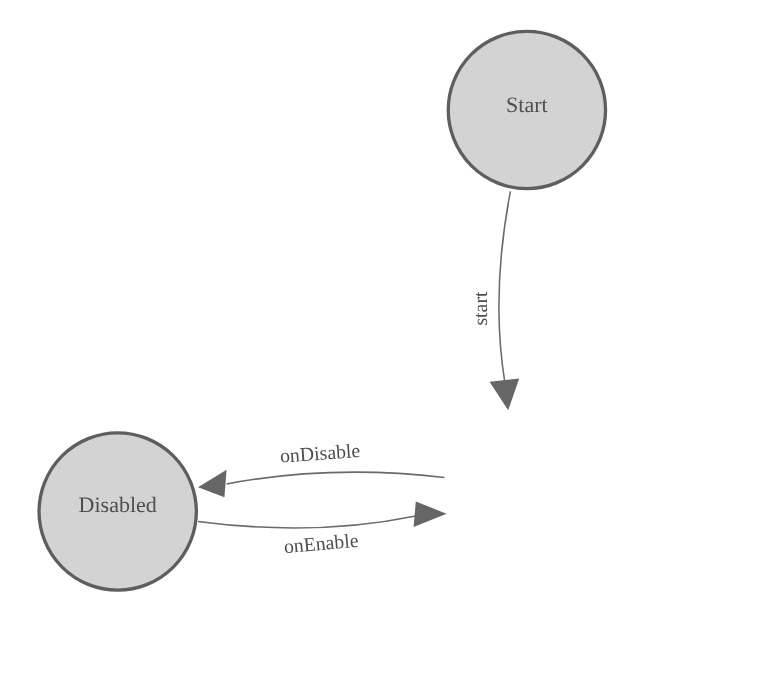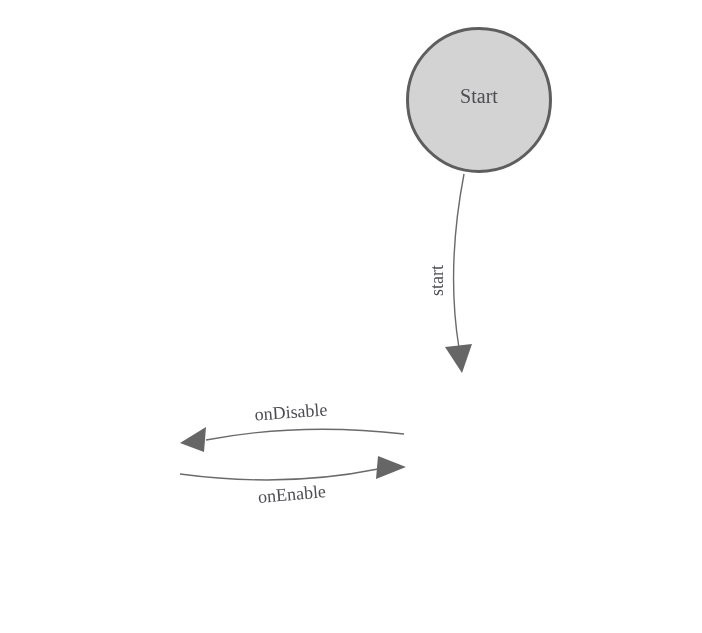--- a/index.html
+++ b/index.html
@@ -98,20 +98,23 @@
 
     <path class="edge-path" d="M 180 474 Q 285 488 378 469"></path>
     <polygon class="arrowhead" points="406,467 378,456 376,479"></polygon>
   </svg>
 
   <div class="node" id="node-start">
     <span class="node-label">Start</span>
   </div>
 
 
+  <div class="node" id="node-disabled">
+    <span class="node-label">Disabled</span>
+  </div>
 
   <div class="edge-label" id="label-start">start</div>
 
   <div class="edge-label" id="label-ondisable">onDisable</div>
 
   <div class="edge-label" id="label-onenable">onEnable</div>
 
 </div>
 
 </body></html>

